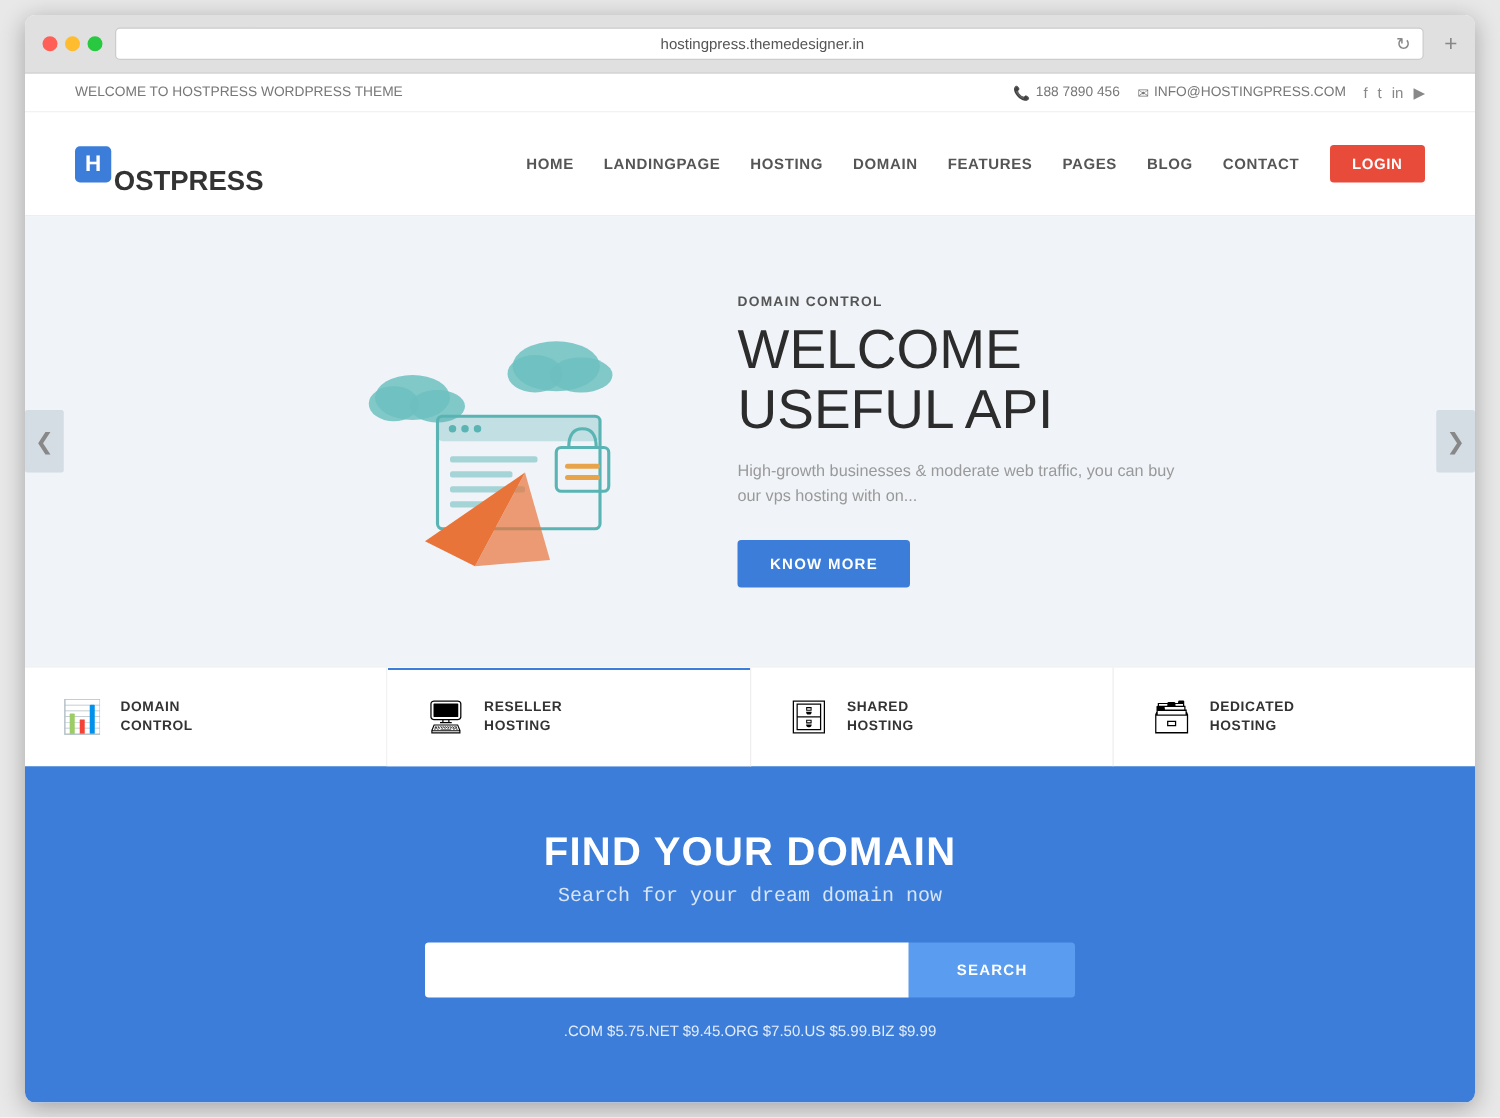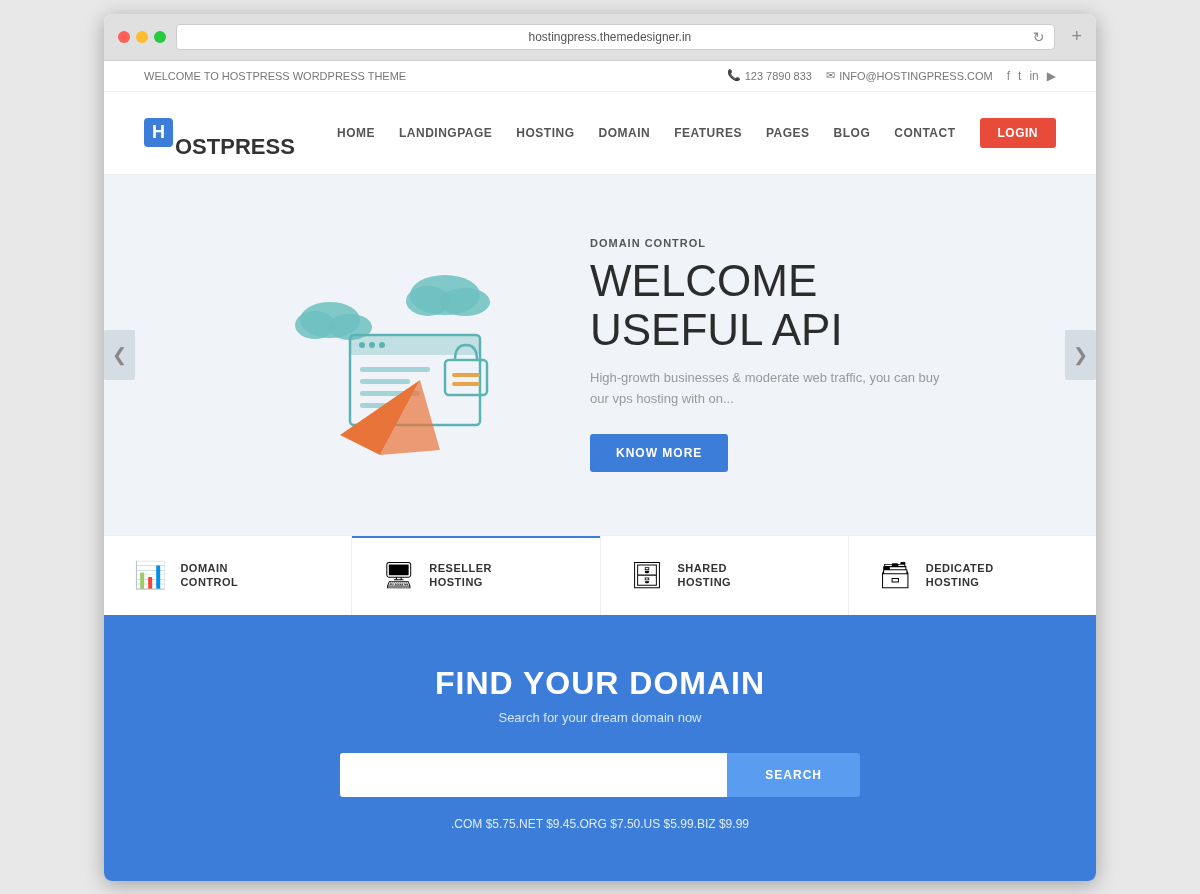--- a/index.html
+++ b/index.html
@@ -1,19 +1,19 @@
 <!DOCTYPE html>
 <html><head>
   <meta charset="utf-8">
   <style>
     * { box-sizing: border-box; margin: 0; padding: 0; }
     body { font-family: Arial, sans-serif; background: #e8e8e8; display: flex; justify-content: center; align-items: center; min-height: 100vh; }
 
     .browser-window {
-      width: 992px;
+      width: 1160px;
       background: #ffffff;
       border-radius: 8px;
       box-shadow: 0 4px 20px rgba(0,0,0,0.3);
       overflow: hidden;
     }
 
     
     .browser-chrome {
       background: #e0e0e0;
       padding: 10px 14px;
@@ -209,23 +209,24 @@
       text-align: center;
     }
     .domain-title {
       font-size: 32px;
       font-weight: 700;
       color: #fff;
       margin-bottom: 8px;
       letter-spacing: 1px;
     }
     .domain-subtitle {
-      font-size: 13px;
+      font-size: 16px;
       color: rgba(255,255,255,0.8);
       margin-bottom: 28px;
+      font-family: Liberation Mono, monospace;
     }
     .domain-search-bar {
       display: flex;
       max-width: 520px;
       margin: 0 auto 20px;
     }
     .domain-input {
       flex: 1;
       padding: 14px 16px;
       border: none;
@@ -270,21 +271,21 @@
       <span class="url-refresh">↻</span>
     </div>
     <span class="new-tab-btn">+</span>
   </div>
 
   <div class="top-bar">
     <div class="top-bar-left">WELCOME TO HOSTPRESS WORDPRESS THEME</div>
     <div class="top-bar-right">
       <div class="top-bar-phone">
         <span>📞</span>
-        <span>123 7890 833</span>
+        <span>188 7890 456</span>
       </div>
       <div class="top-bar-email">
         <span>✉</span>
         <span>INFO@HOSTINGPRESS.COM</span>
       </div>
       <div class="social-icons">
         <span class="social-icon">f</span>
         <span class="social-icon">t</span>
         <span class="social-icon">in</span>
         <span class="social-icon">▶</span>

